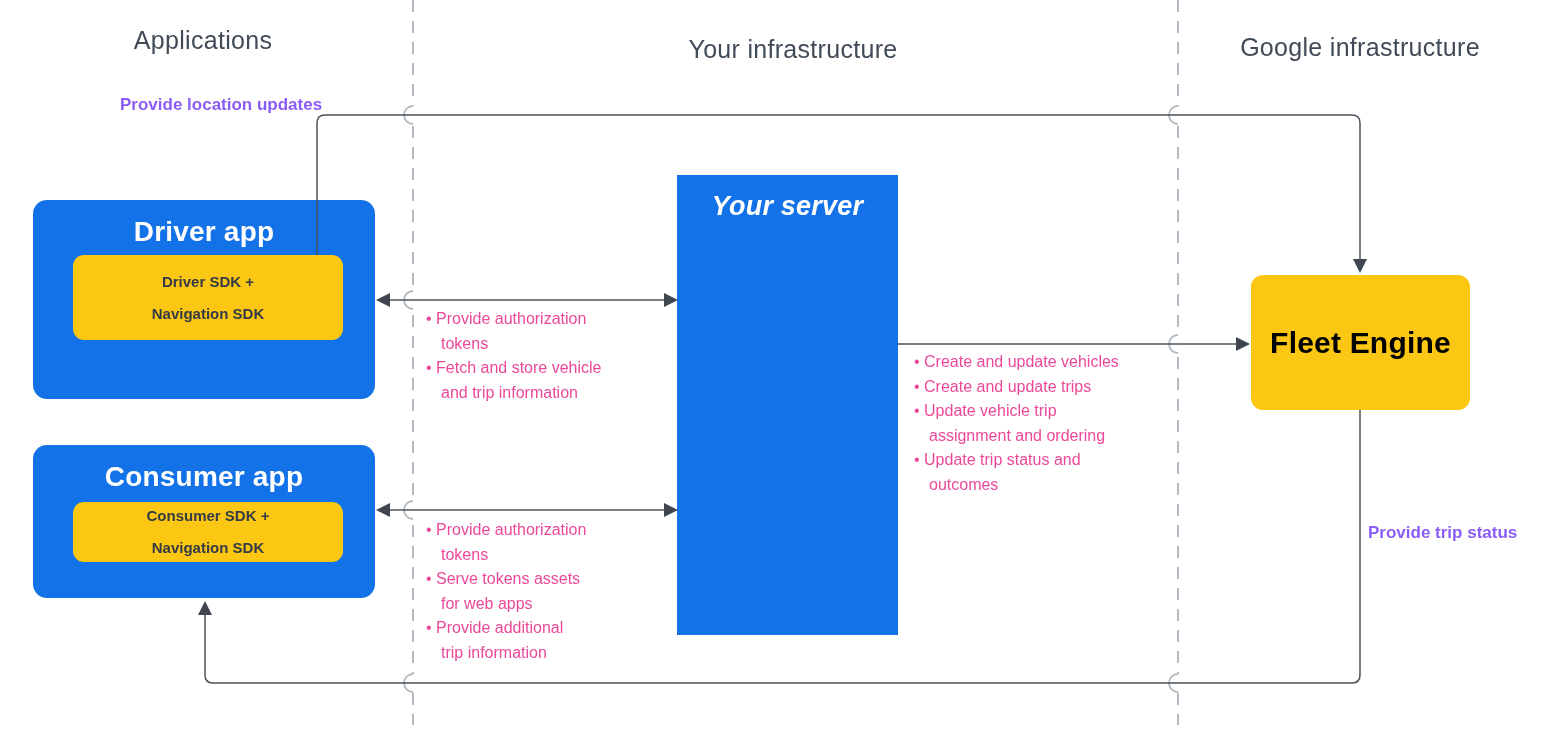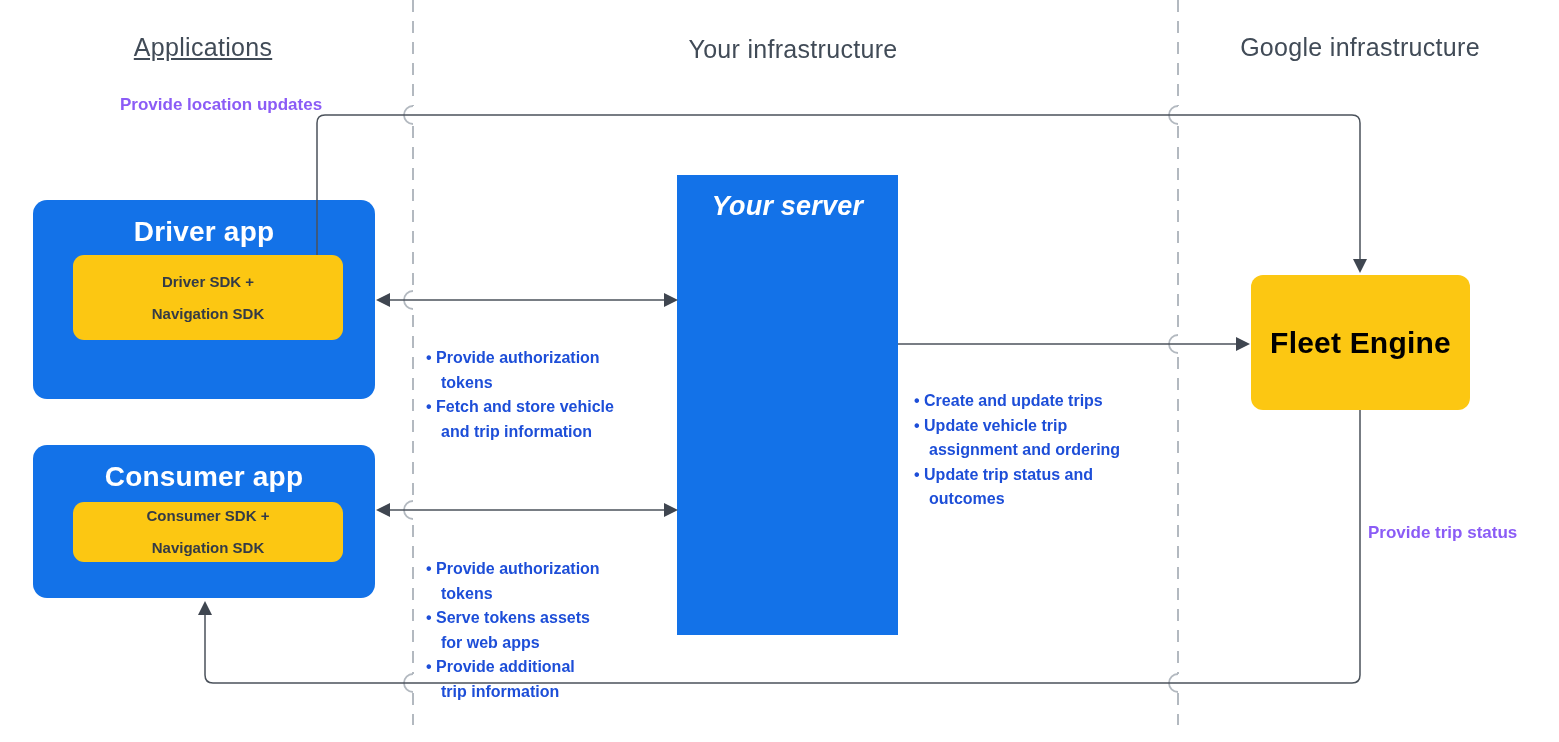--- a/index.html
+++ b/index.html
@@ -95,44 +95,43 @@
     font-size: 17px;
     font-weight: 700;
     color: #8b5cf6;
     white-space: nowrap;
     z-index: 3;
   }
   .bullets {
     position: absolute;
     list-style: none;
     font-size: 16px;
-    font-weight: 700;
-    color: #1d4ed8;
+    font-weight: 400;
+    color: #ec4899;
     line-height: 24.5px;
     z-index: 3;
-    margin-top: 39px;
   }
   .bullets li {
     padding-left: 15px;
     text-indent: -15px;
     white-space: pre-line;
   }
   .bullets li::before { content: "\2022\00a0"; }
   .flex-center {
     display: flex;
     align-items: center;
     justify-content: center;
   }
 </style>
 </head>
 <body>
 
 <div class="canvas">
 
-  <div class="col-header" style="left:203px; top:33px;text-decoration:underline;">Applications</div>
+  <div class="col-header" style="left:203px; top:26px;">Applications</div>
   <div class="col-header" style="left:793px; top:35px;">Your infrastructure</div>
   <div class="col-header" style="left:1360px; top:33px;">Google infrastructure</div>
 
   <div class="node blue" style="left:33px; top:200px; width:342px; height:199px;">
     <span class="node-title">Driver app</span>
     <div class="sdk-box" style="top:55px; height:85px;">
       <span class="sdk-label">Driver SDK +
 Navigation SDK</span>
     </div>
   </div>
@@ -207,20 +206,21 @@
     </ul>
   <ul class="bullets" style="left:426px; top:518px; width:225px;">
       <li>Provide authorization
 tokens</li>
       <li>Serve tokens assets
 for web apps</li>
       <li>Provide additional
 trip information</li>
     </ul>
   <ul class="bullets" style="left:914px; top:350px; width:260px;">
+      <li>Create and update vehicles</li>
       <li>Create and update trips</li>
       <li>Update vehicle trip
 assignment and ordering</li>
       <li>Update trip status and
 outcomes</li>
     </ul>
 
 </div>
 
 </body></html>

